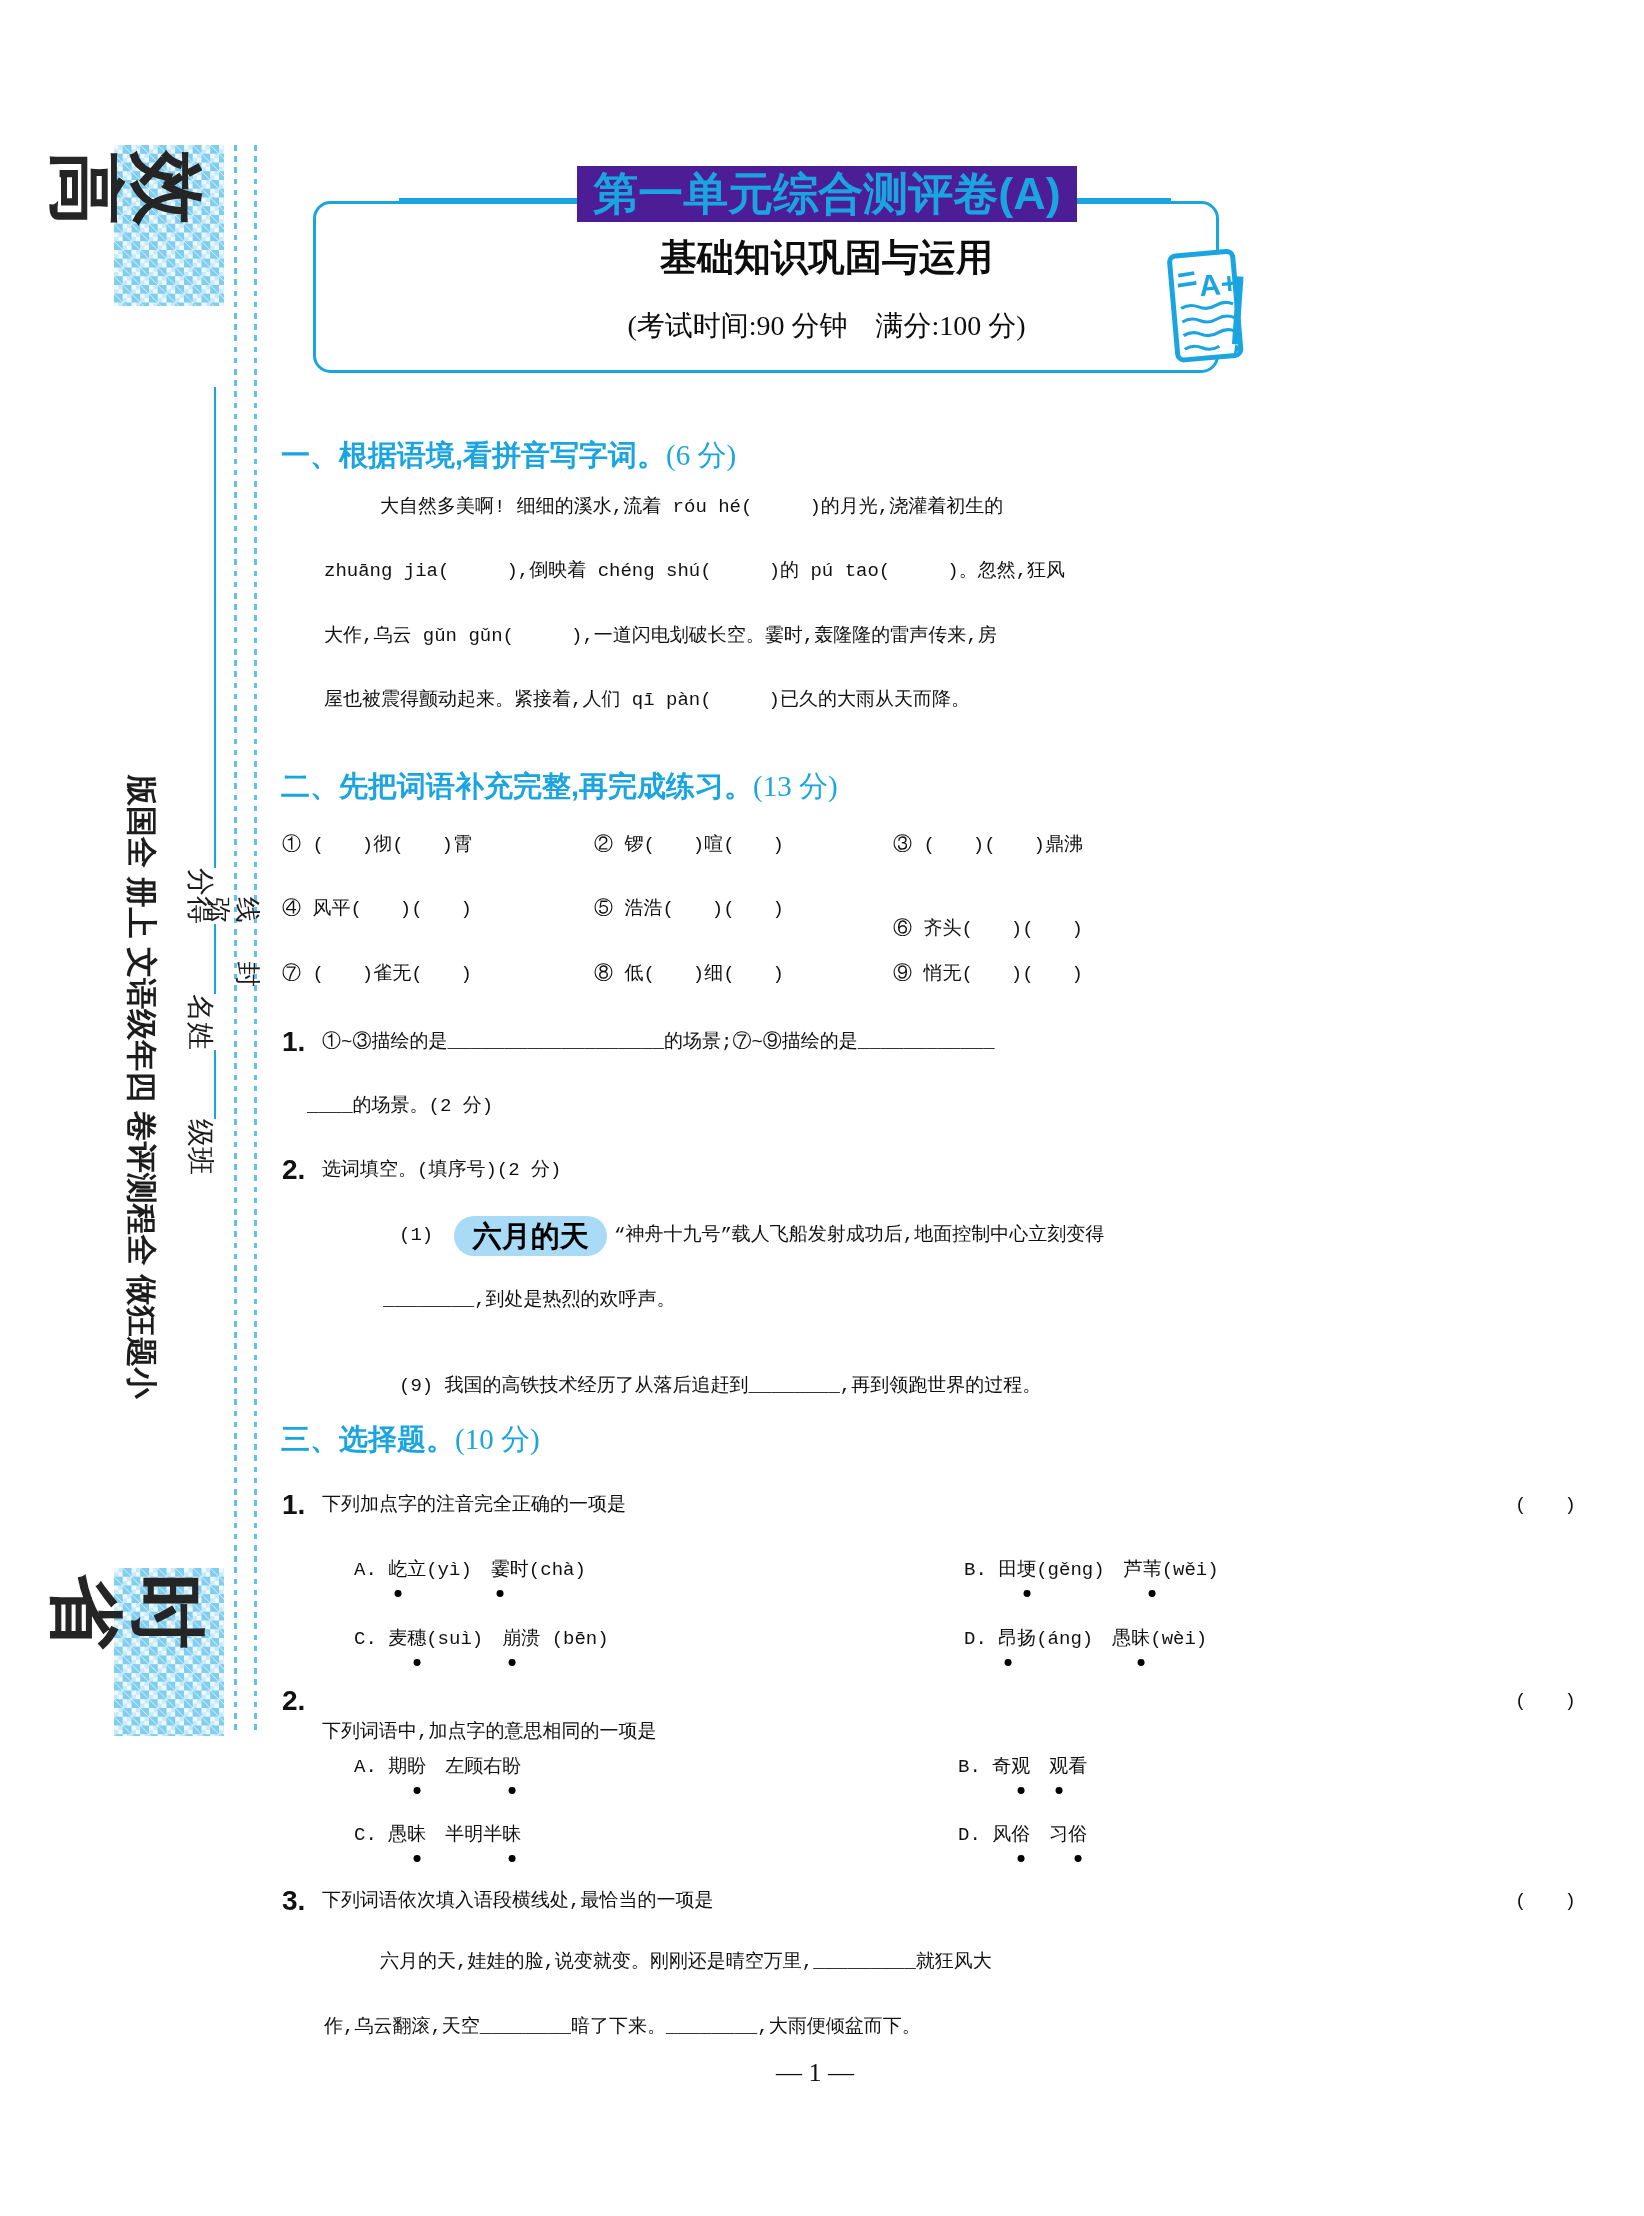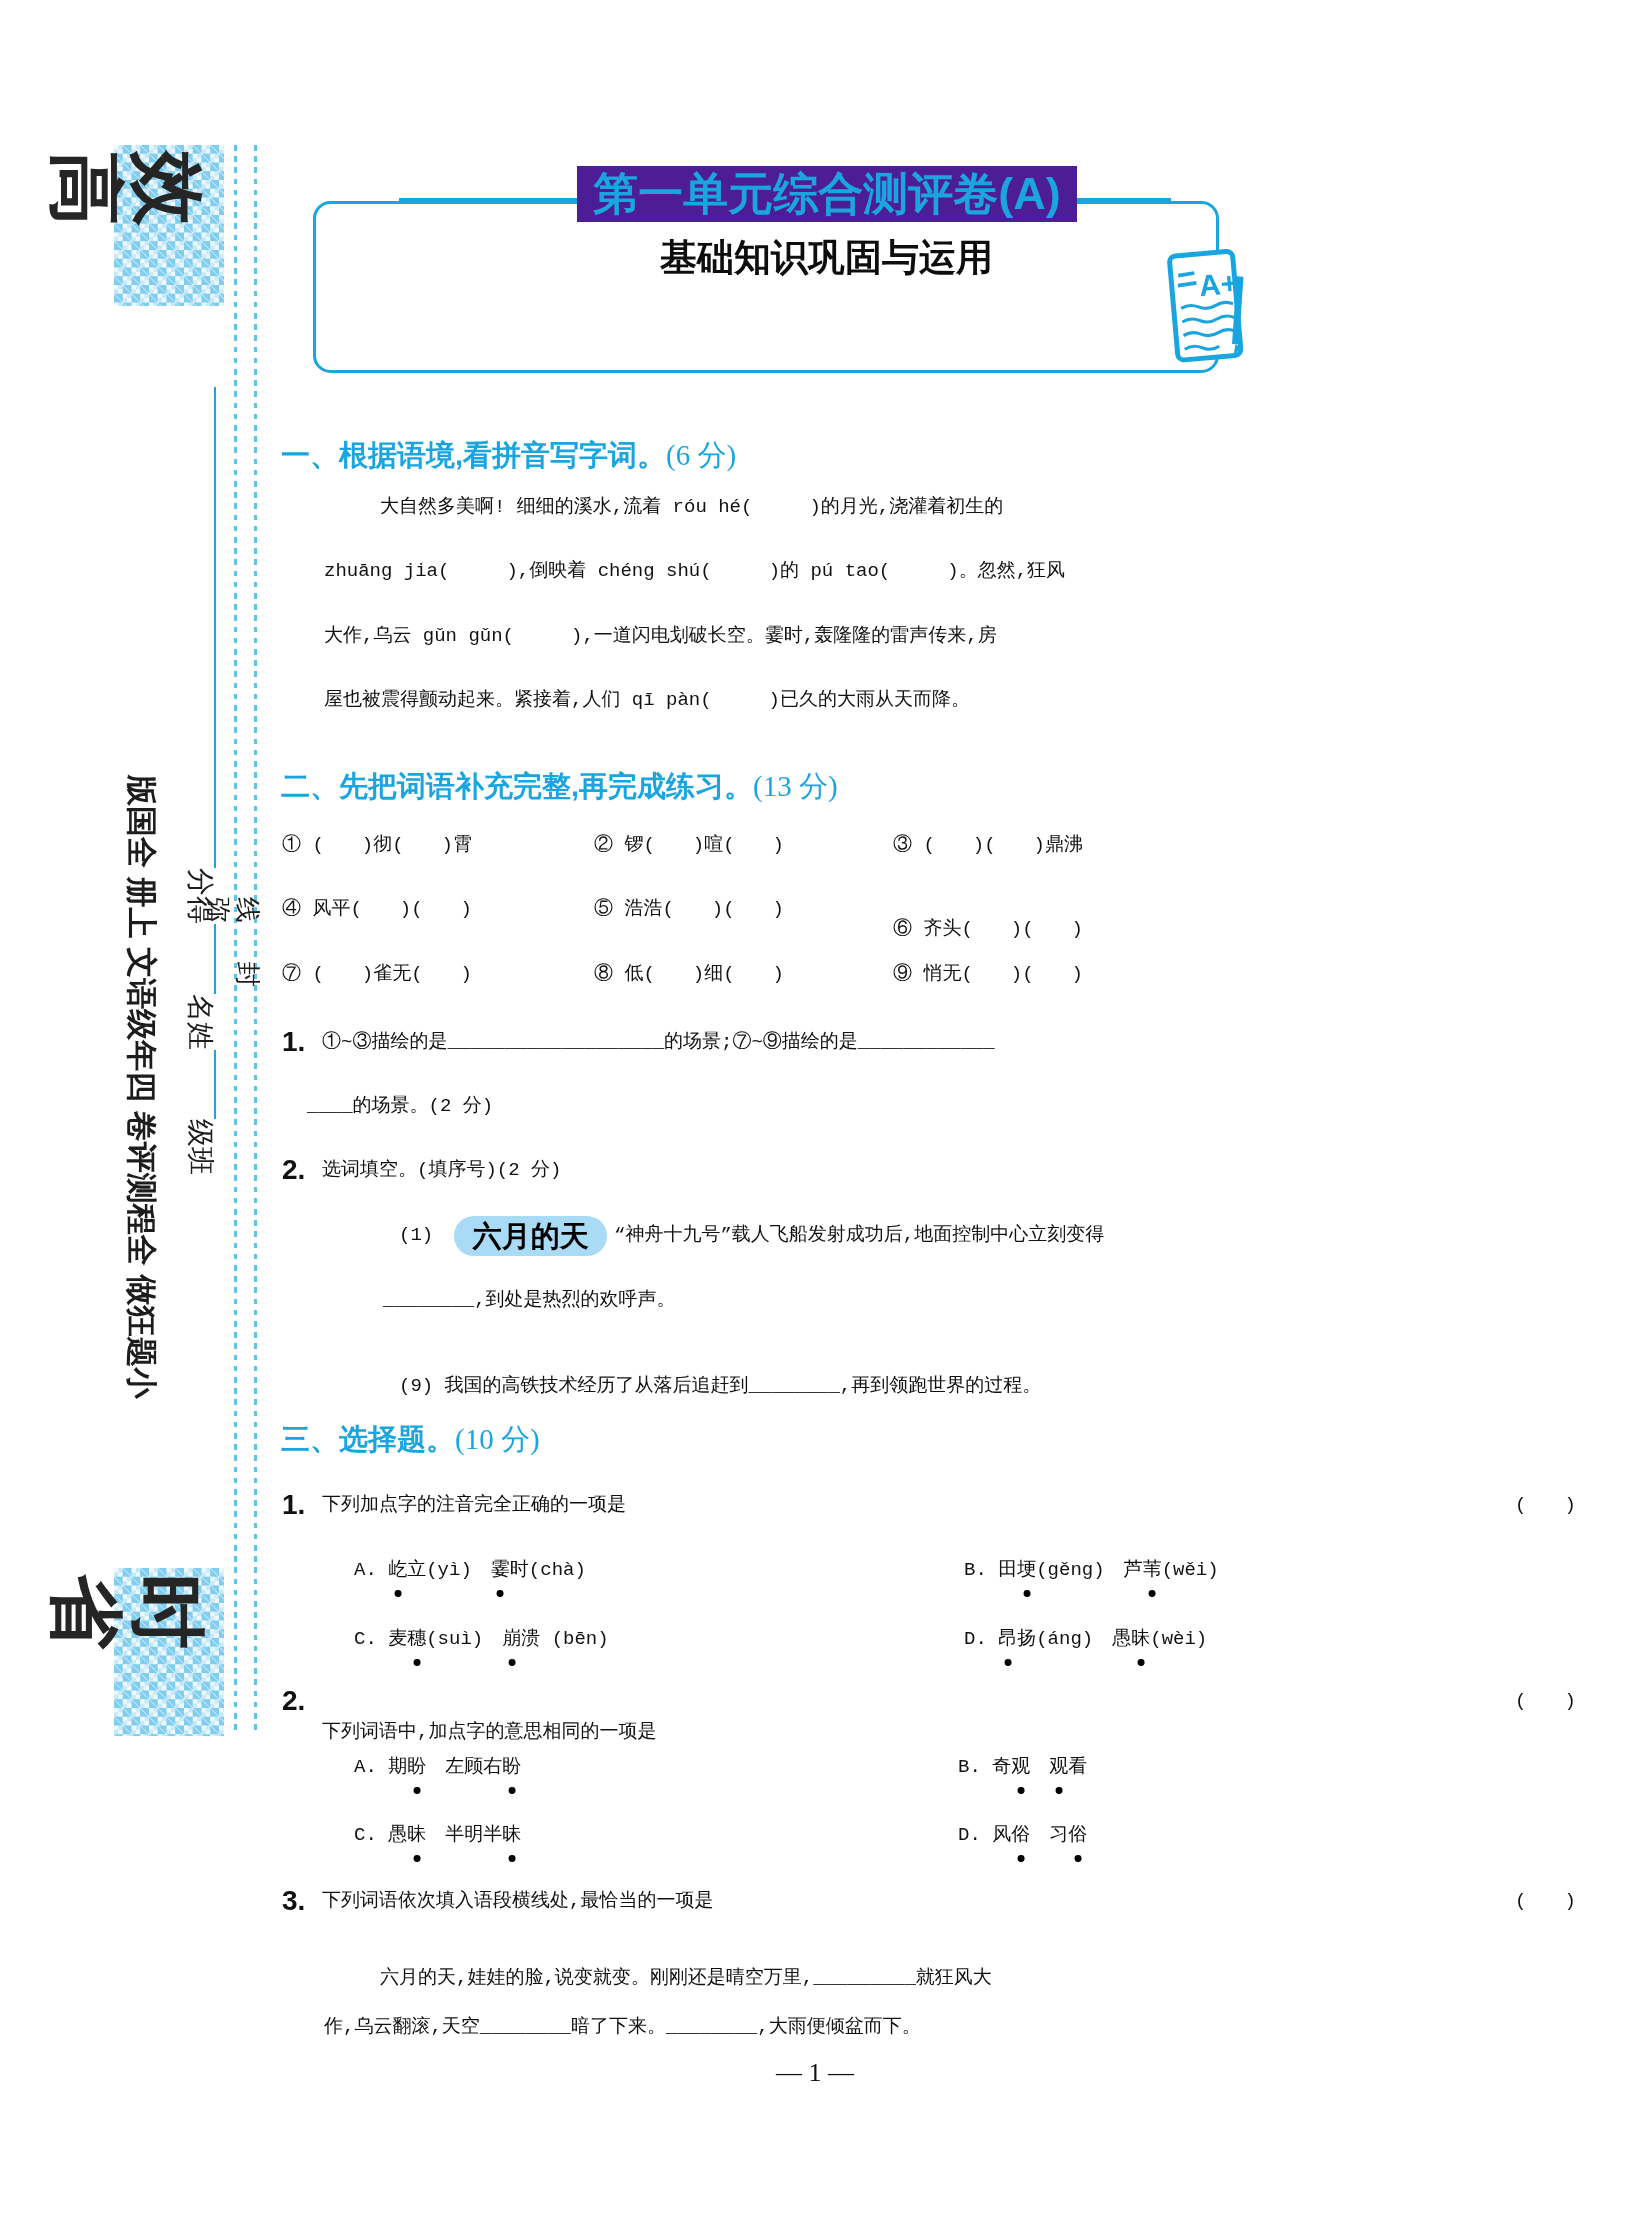--- a/index.html
+++ b/index.html
@@ -75,20 +75,21 @@
 
   <div class="vdots" style="left:234px;"></div>
   <div class="vdots" style="left:254px;"></div>
   <div class="rot seal-chars" style="left:262px;top:897px;width:182px;height:29px;">线封弥</div>
 
   <div class="hdrbox"></div>
   <div class="hdr-dash" style="left:399px;width:178px;"></div>
   <div class="hdr-dash" style="left:1077px;width:94px;"></div>
   <div class="main-title">第一单元综合测评卷(A)</div>
   <div class="sub-title">基础知识巩固与运用</div>
+  <div class="exam-info">(考试时间:90 分钟　满分:100 分)</div>
 
   <svg style="position:absolute;left:1167px;top:247px;" width="84" height="118" viewBox="0 0 134 190">
     <g transform="rotate(-5 67 95)">
       <rect x="10" y="10" width="102" height="168" rx="10" fill="#ffffff" stroke="#1ba5e0" stroke-width="8"></rect>
       <line x1="22" y1="42" x2="48" y2="40" stroke="#1ba5e0" stroke-width="6"></line>
       <line x1="20" y1="58" x2="50" y2="56" stroke="#1ba5e0" stroke-width="6"></line>
       <text x="54" y="78" font-family="Liberation Sans, sans-serif" font-size="48" font-weight="bold" fill="#1ba5e0">A+</text>
       <path d="M22 95 q14 -7 28 0 t28 0 t28 0" fill="none" stroke="#1ba5e0" stroke-width="5"></path>
       <path d="M22 117 q14 -7 28 0 t28 0 t28 0" fill="none" stroke="#1ba5e0" stroke-width="5"></path>
       <path d="M22 139 q14 -7 28 0 t28 0 t28 0" fill="none" stroke="#1ba5e0" stroke-width="5"></path>
@@ -148,18 +149,18 @@
   <div class="abs bodyline" style="left:322px;top:1685px;margin-top:31px;">下列词语中,加点字的意思相同的一项是</div>
   <div class="abs bodyline" style="left:1515px;top:1685px;">(　　)</div>
   <div class="abs bodyline" style="left:354px;top:1751px;"><span>A. 期</span><span class="dotted">盼</span><span>　左顾右</span><span class="dotted">盼</span></div>
   <div class="abs bodyline" style="left:958px;top:1751px;"><span>B. 奇</span><span class="dotted">观</span><span>　</span><span class="dotted">观</span><span>看</span></div>
   <div class="abs bodyline" style="left:354px;top:1819px;"><span>C. 愚</span><span class="dotted">昧</span><span>　半明半</span><span class="dotted">昧</span></div>
   <div class="abs bodyline" style="left:958px;top:1819px;"><span>D. 风</span><span class="dotted">俗</span><span>　习</span><span class="dotted">俗</span></div>
 
   <div class="abs qnum" style="left:282px;top:1885px;">3.</div>
   <div class="abs bodyline" style="left:322px;top:1885px;">下列词语依次填入语段横线处,最恰当的一项是</div>
   <div class="abs bodyline" style="left:1515px;top:1885px;">(　　)</div>
-  <div class="abs bodyline" style="left:380px;top:1946px;margin-top:16px;">六月的天,娃娃的脸,说变就变。刚刚还是晴空万里,_________就狂风大</div>
+  <div class="abs bodyline" style="left:380px;top:1946px;">六月的天,娃娃的脸,说变就变。刚刚还是晴空万里,_________就狂风大</div>
   <div class="abs bodyline" style="left:324px;top:2011px;">作,乌云翻滚,天空________暗了下来。________,大雨便倾盆而下。</div>
 
   <div class="pagenum">— 1 —</div>
 </div>
 
 
 </body></html>

